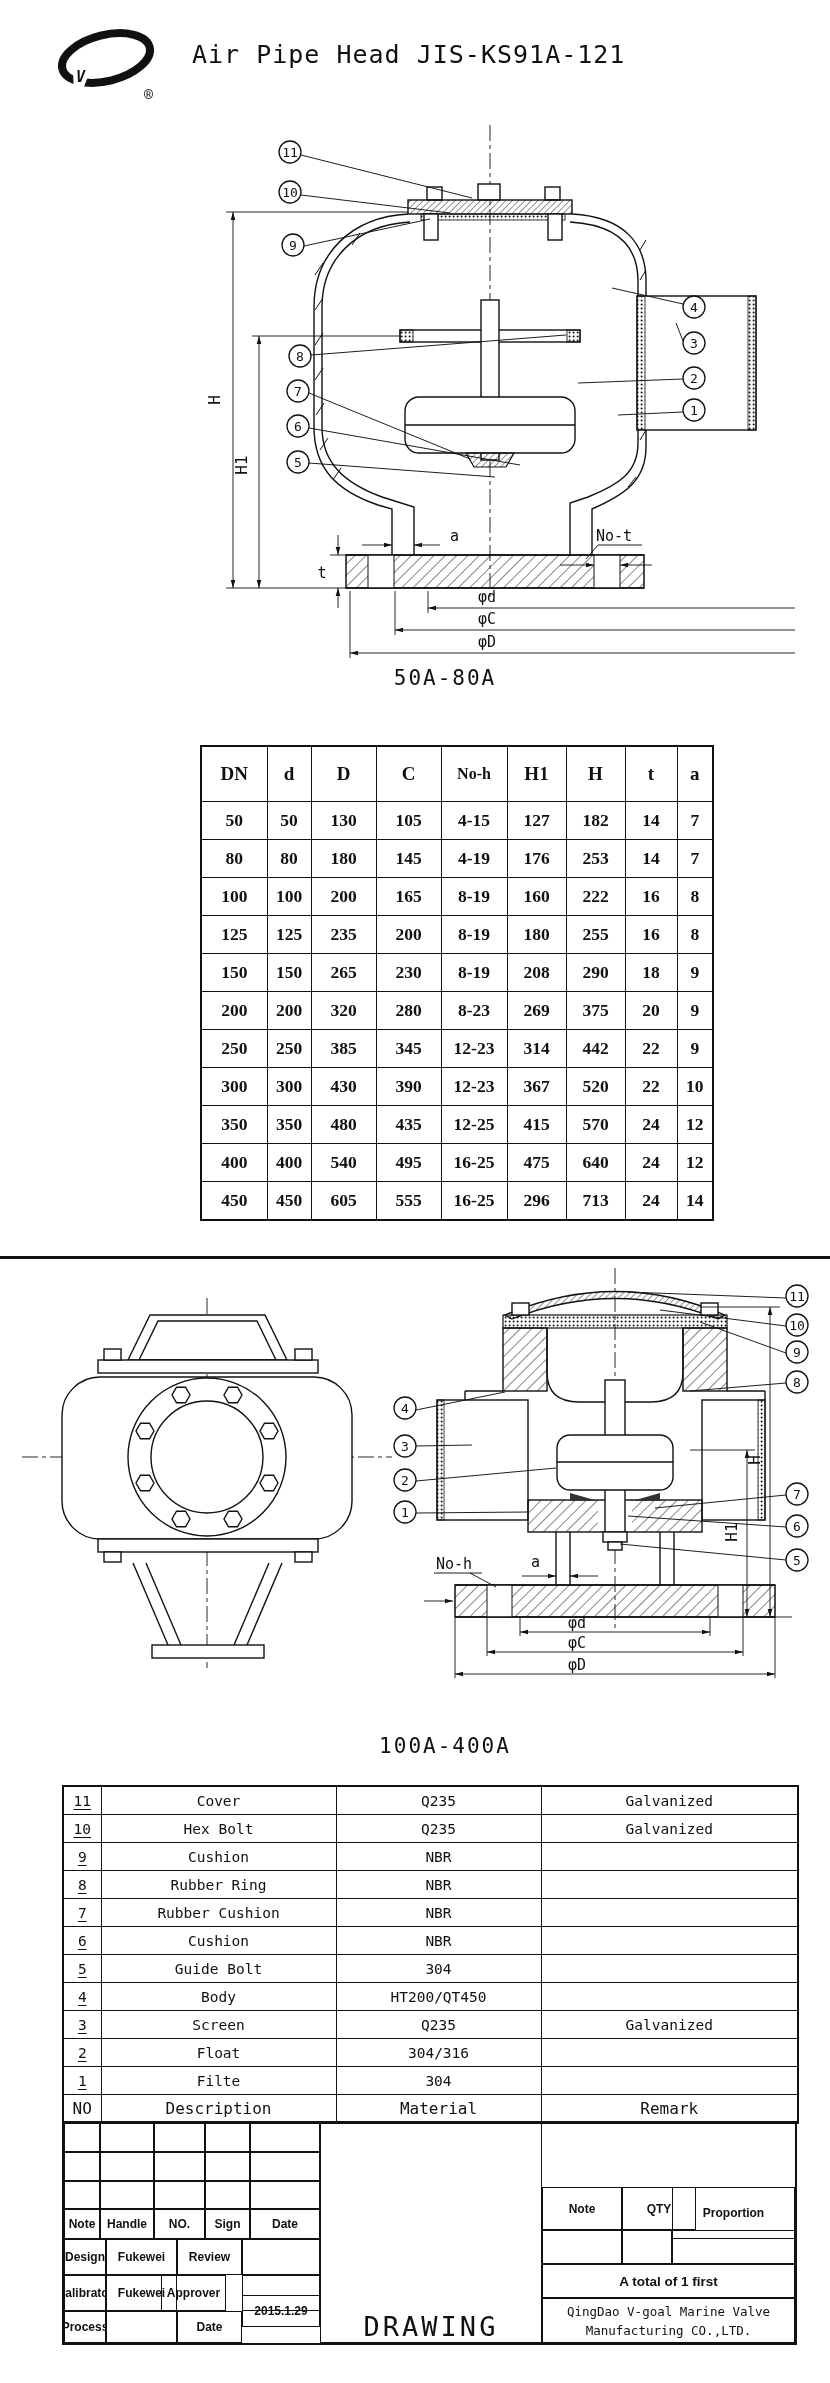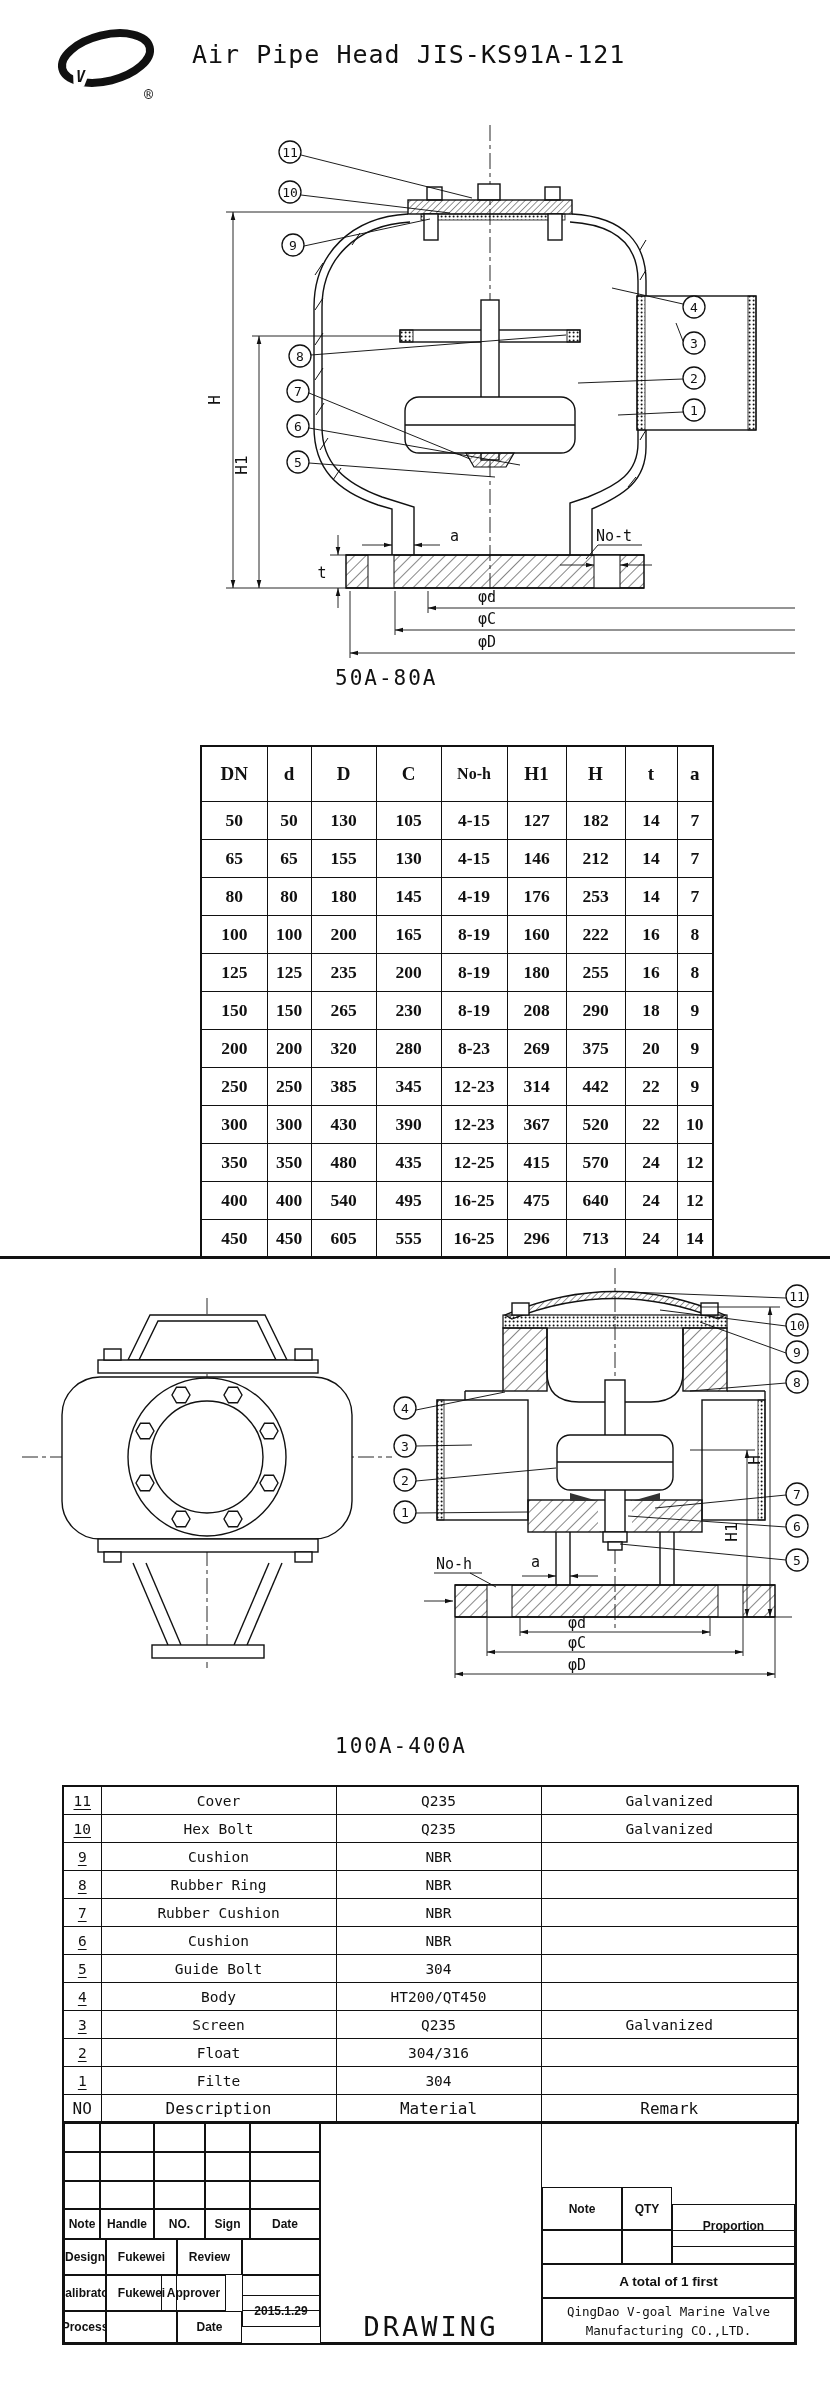--- a/index.html
+++ b/index.html
@@ -2,21 +2,21 @@
 <html><head>
 <meta charset="utf-8">
 <style>
   html,body{margin:0;padding:0;background:#fff}
   #page{position:relative;width:830px;height:2383px;background:#fff;color:#111;
         font-family:"DejaVu Sans Mono",monospace;overflow:hidden}
   .abs{position:absolute}
   
   #title{position:absolute;left:192px;top:40px;font-size:25px;letter-spacing:1px;white-space:nowrap}
   
-  .caption{position:absolute;width:220px;text-align:left;font-size:21px;letter-spacing:2px}
+  .caption{position:absolute;width:220px;text-align:center;font-size:21px;letter-spacing:2px}
   
   #dimtbl{position:absolute;left:200px;top:745px}
   #dimtbl table{border-collapse:collapse;table-layout:fixed;width:512px;
     font-family:"Liberation Serif",serif;font-weight:bold;border:2.6px solid #111}
   #dimtbl td{border:1.6px solid #111;text-align:center;padding:0;height:37px;font-size:17.5px}
   #dimtbl tr.hrow td{height:54px;font-size:19px}
   #dimtbl tr.hrow td:nth-child(5){font-size:16px}
   
   #divider{position:absolute;left:0;top:1256px;width:830px;height:2.6px;background:#111}
   
@@ -275,31 +275,20 @@
             <td>50</td>
             <td>130</td>
             <td>105</td>
             <td>4-15</td>
             <td>127</td>
             <td>182</td>
             <td>14</td>
             <td>7</td>
           </tr>
       <tr>
-            <td>65</td>
-            <td>65</td>
-            <td>155</td>
-            <td>130</td>
-            <td>4-15</td>
-            <td>146</td>
-            <td>212</td>
-            <td>14</td>
-            <td>7</td>
-          </tr>
-      <tr>
             <td>80</td>
             <td>80</td>
             <td>180</td>
             <td>145</td>
             <td>4-19</td>
             <td>176</td>
             <td>253</td>
             <td>14</td>
             <td>7</td>
           </tr>
@@ -699,22 +688,22 @@
     <div class="tc" style="left:0;top:188px;width:42px;height:32px">Process</div>
     <div class="tc" style="left:42px;top:188px;width:71px;height:32px"></div>
     <div class="tc" style="left:113px;top:188px;width:65px;height:32px">Date</div>
     <div class="tc" style="left:178px;top:172px;width:78px;height:32px">2015.1.29</div>
 
     <div class="tc drawing" style="left:256px;top:0;width:222px;height:220px">
       <span>DRAWING</span>
     </div>
 
     <div class="tc" style="left:478px;top:64px;width:80px;height:43px">Note</div>
-    <div class="tc" style="left:558px;top:64px;width:50px;height:43px">QTY</div>
-    <div class="tc" style="left:608px;top:81px;width:123px;height:43px">Proportion</div>
+    <div class="tc" style="left:558px;top:64px;width:74px;height:43px">QTY</div>
+    <div class="tc" style="left:608px;top:64px;width:123px;height:52px">Proportion</div>
     <div class="tc" style="left:478px;top:107px;width:80px;height:34px"></div>
     <div class="tc" style="left:558px;top:107px;width:50px;height:34px"></div>
     <div class="tc" style="left:608px;top:107px;width:123px;height:34px"></div>
     <div class="tc total" style="left:478px;top:141px;width:253px;height:34px">A total of 1 first</div>
     <div class="tc company" style="left:478px;top:175px;width:253px;height:45px">
       <span>QingDao V-goal Marine Valve</span>
       <span>Manufacturing CO.,LTD.</span>
     </div>
   </div>
 

